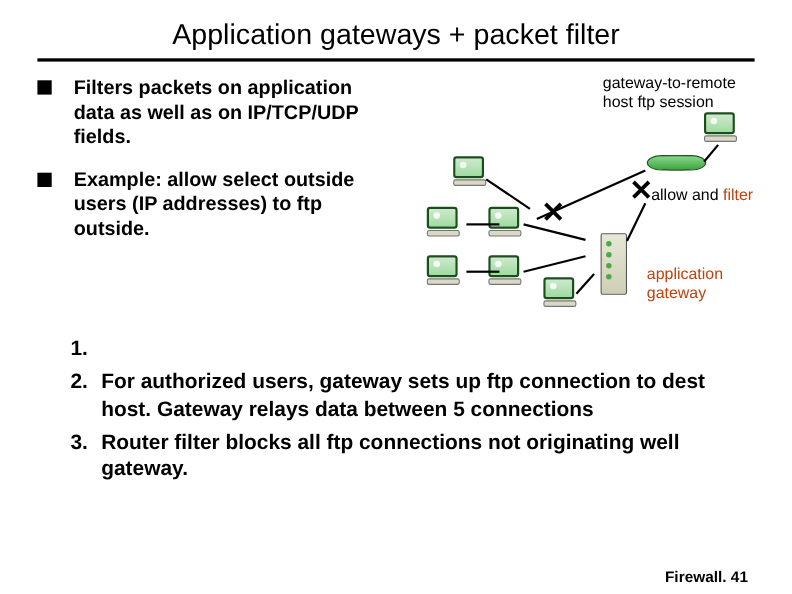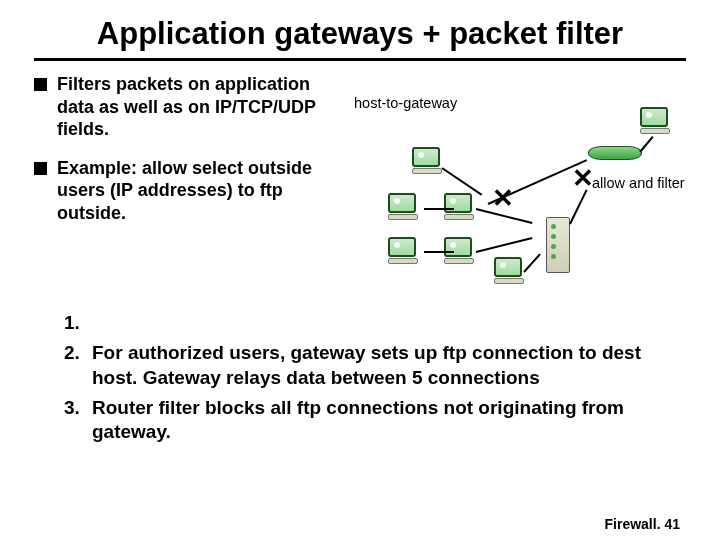--- a/index.html
+++ b/index.html
@@ -1,29 +1,29 @@
 <!DOCTYPE html>
 <html><head>
 <meta charset="utf-8">
 <style>
   * { box-sizing: border-box; margin: 0; padding: 0; }
   html, body { width: 720px; height: 540px; background: #fff; font-family: "Segoe UI", Arial, sans-serif; color: #000; }
   .slide { position: relative; width: 720px; height: 540px; padding: 14px 34px 10px 34px; }
-  .title { font-size: 31px; font-weight: 700; text-align: center; padding: 2px 0 6px; }
+  .title { font-size: 26px; font-weight: 400; text-align: center; padding: 2px 0 6px; }
   .rule { height: 3px; background: #000; margin: 0 0 12px 0; }
   .maincols { display: flex; gap: 14px; }
   .leftcol { width: 300px; }
   .rightcol { flex: 1; position: relative; height: 220px; }
-  .bullet { display: flex; gap: 10px; margin-bottom: 16px; font-size: 18px; line-height: 1.25; }
+  .bullet { display: flex; gap: 20px; margin-bottom: 16px; font-size: 18px; line-height: 1.25; }
   .sq { width: 13px; height: 13px; background: #000; flex: 0 0 13px; margin-top: 5px; }
   .bullet .txt { font-weight: 700; }
   .bullet .txt .u { }
   .diagram { position: relative; width: 100%; height: 100%; }
   .lbl { position: absolute; font-size: 14.5px; line-height: 1.15; }
-  .lbl.red, .red { color: #000000; }
+  .lbl.red, .red { color: #c2410c; }
   .host { position: absolute; width: 36px; height: 30px; }
   .host .mon { width: 28px; height: 20px; background: linear-gradient(#cfe8cf,#9fdca0); border: 2px solid #1a4f1a; border-radius: 3px; position: relative; }
   .host .mon::after { content:""; position:absolute; left:4px; top:3px; width:6px; height:6px; border-radius:50%; background:rgba(255,255,255,.8);}
   .host .base { width: 30px; height: 6px; background: #d9d9c6; border: 1px solid #777; margin-top: 1px; border-radius: 2px;}
   .gateway { position: absolute; left: 198px; top: 144px; width: 24px; height: 56px; background: linear-gradient(#e7e7d7,#cfceb5); border: 1.5px solid #555; border-radius: 2px; }
   .gateway::before { content:""; position:absolute; left:4px; top:6px; width:5px; height:5px; background:#4aa84a; border-radius:50%; box-shadow: 0 10px 0 #4aa84a, 0 20px 0 #4aa84a, 0 30px 0 #4aa84a;}
   .router { position: absolute; left: 240px; top: 66px; width: 54px; height: 28px; }
   .router .body { width:54px; height:14px; background: linear-gradient(#89d78b,#3fa441); border:1px solid #1d5b1d; border-radius: 50%/100%; }
   .router .top { width:54px; height:14px; background: radial-gradient(circle at 30% 30%, #c1f0c1,#59b458); border:1px solid #1d5b1d; border-radius:50%; position:relative; top:7px;}
   .x-mark { position:absolute; font-size:26px; font-weight:900; color:#000; }
@@ -51,24 +51,31 @@
         <div class="txt">
           <span class="u">Example:</span><span> allow select outside users (IP addresses) to ftp outside.</span>
         </div>
       </div>
     </div>
 
     <div class="rightcol">
       <div class="diagram">
 
         <div class="lbl" style="left:6px; top:22px;">
-          <div>host-to-gateway</div>
+        </div>
+        <div class="lbl" style="left:200px; top:0px;">
+          <div>gateway-to-remote</div>
+          <div>host ftp session</div>
         </div>
         <div class="lbl" style="left:244px; top:102px;">
           <span>allow and </span><span class="red">filter</span>
+        </div>
+        <div class="lbl red" style="left:240px; top:174px;">
+          <div>application</div>
+          <div>gateway</div>
         </div>
 
         <div class="host" style="left:64px; top:74px;">
             <div class="mon"></div>
             <div class="base"></div>
           </div>
         <div class="host" style="left:40px; top:120px;">
             <div class="mon"></div>
             <div class="base"></div>
           </div>
@@ -120,18 +127,18 @@
   <div class="olist">
     <div class="it">
       <div class="num">1.</div>
     </div>
     <div class="it">
       <div class="num">2.</div>
       <div>For authorized users, gateway sets up ftp connection to dest host. Gateway relays data between 5 connections</div>
     </div>
     <div class="it">
       <div class="num">3.</div>
-      <div>Router filter blocks all ftp connections not originating from gateway.</div>
+      <div>Router filter blocks all ftp connections not originating well gateway.</div>
     </div>
   </div>
 
   <div class="footer">Firewall. 41</div>
 </div>
 
 </body></html>

